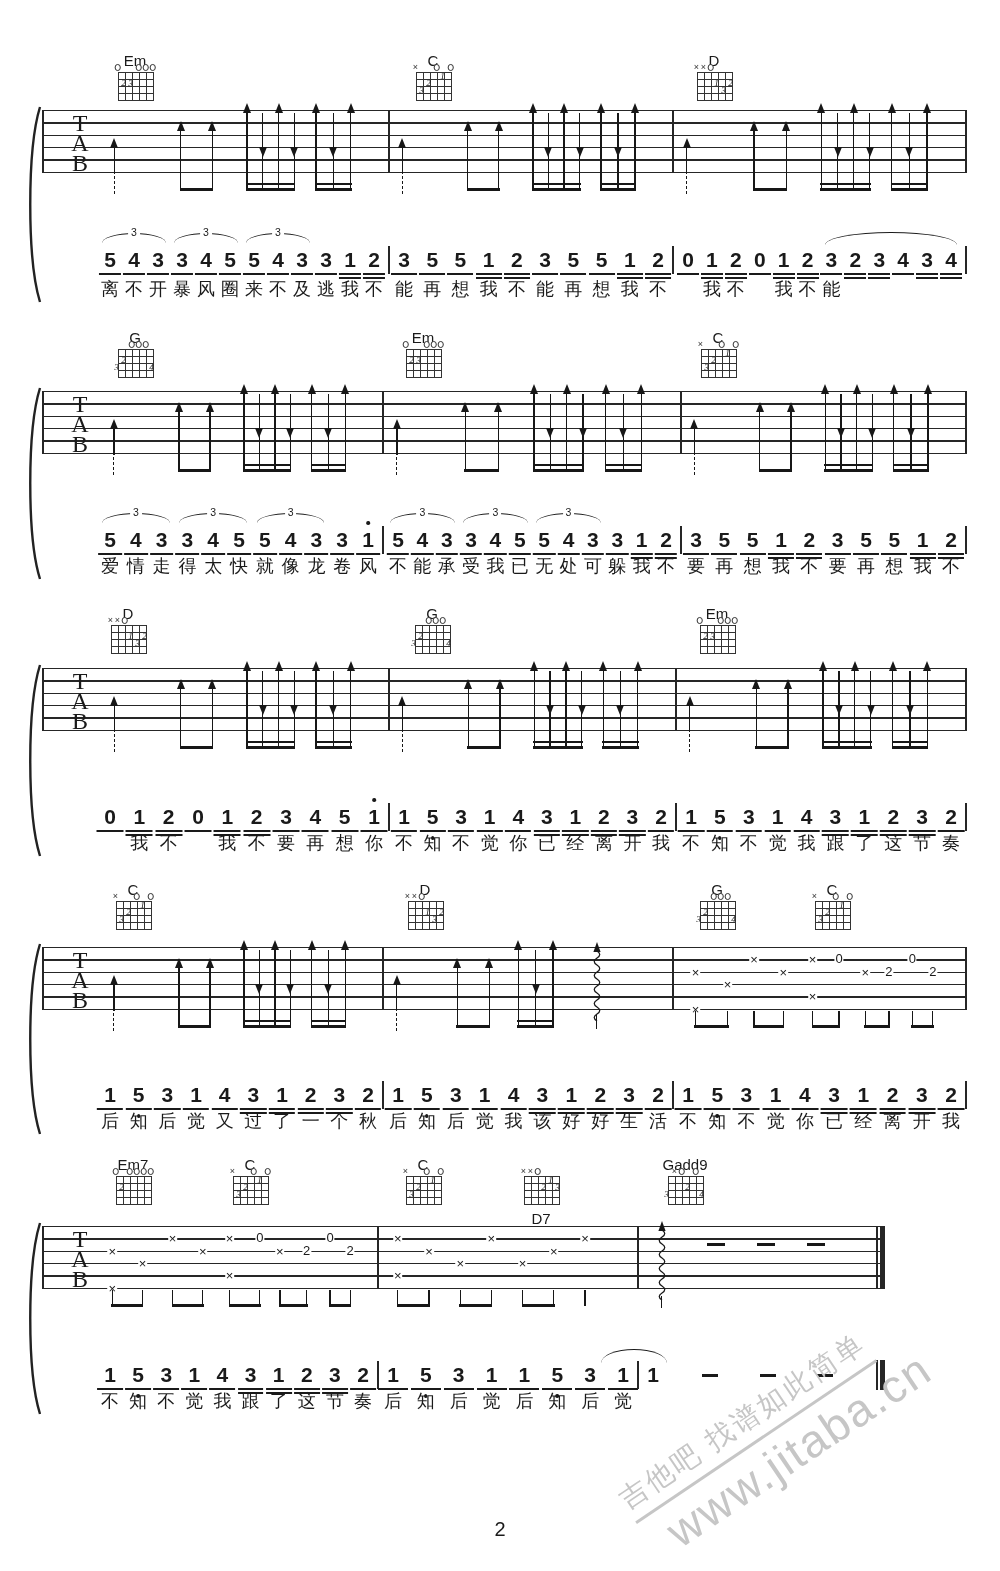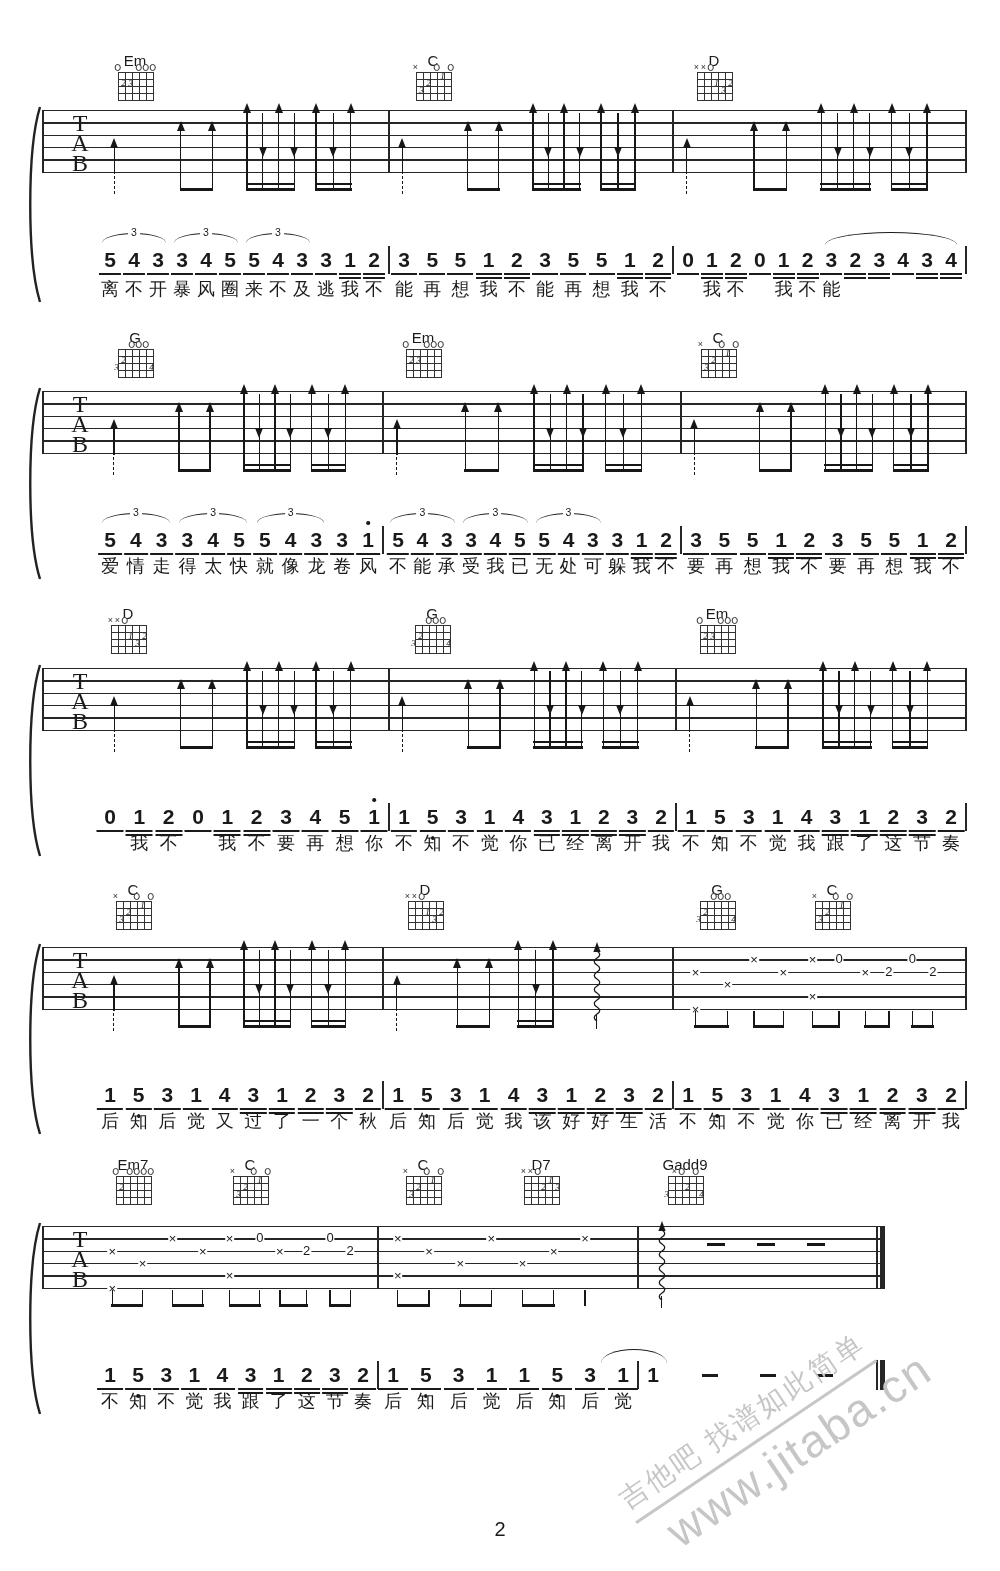--- a/index.html
+++ b/index.html
@@ -1161,21 +1161,21 @@
       <div class="gridline" style="left: 405.5px; top: 1183px; width: 36px; height: 1px;"></div>
       <div class="gridline" style="left: 405.5px; top: 1190px; width: 36px; height: 1px;"></div>
       <div class="gridline" style="left: 405.5px; top: 1197px; width: 36px; height: 1px;"></div>
       <div class="gridline" style="left: 405.5px; top: 1204px; width: 36px; height: 1px;"></div>
       <div class="marker-x" style="left: 405.5px; top: 1167px;">×</div>
       <div class="marker-o" style="left: 426.5px; top: 1168px;"></div>
       <div class="marker-o" style="left: 440.5px; top: 1168px;"></div>
       <div class="finger" style="left: 432.5px; top: 1180px;">1</div>
       <div class="finger" style="left: 418.5px; top: 1187px;">2</div>
       <div class="finger" style="left: 411.5px; top: 1194px;">3</div>
-      <div class="chordlabel" style="left: 541px; top: 1157px;">D7</div>
+      <div class="chordlabel" style="left: 541px; top: 1211px;">D7</div>
       <div class="gridline" style="left: 523.5px; top: 1176px; width: 1px; height: 28px;"></div>
       <div class="gridline" style="left: 530.5px; top: 1176px; width: 1px; height: 28px;"></div>
       <div class="gridline" style="left: 537.5px; top: 1176px; width: 1px; height: 28px;"></div>
       <div class="gridline" style="left: 544.5px; top: 1176px; width: 1px; height: 28px;"></div>
       <div class="gridline" style="left: 551.5px; top: 1176px; width: 1px; height: 28px;"></div>
       <div class="gridline" style="left: 558.5px; top: 1176px; width: 1px; height: 28px;"></div>
       <div class="gridline" style="left: 523.5px; top: 1176px; width: 36px; height: 1px;"></div>
       <div class="gridline" style="left: 523.5px; top: 1183px; width: 36px; height: 1px;"></div>
       <div class="gridline" style="left: 523.5px; top: 1190px; width: 36px; height: 1px;"></div>
       <div class="gridline" style="left: 523.5px; top: 1197px; width: 36px; height: 1px;"></div>

